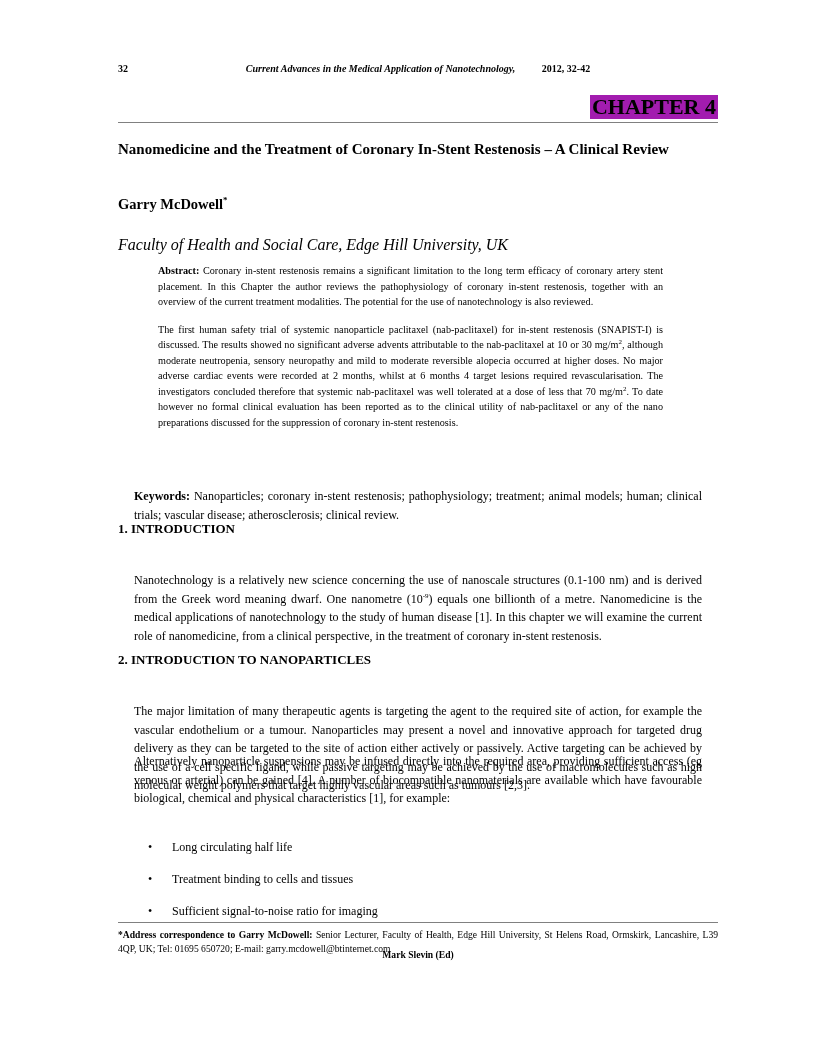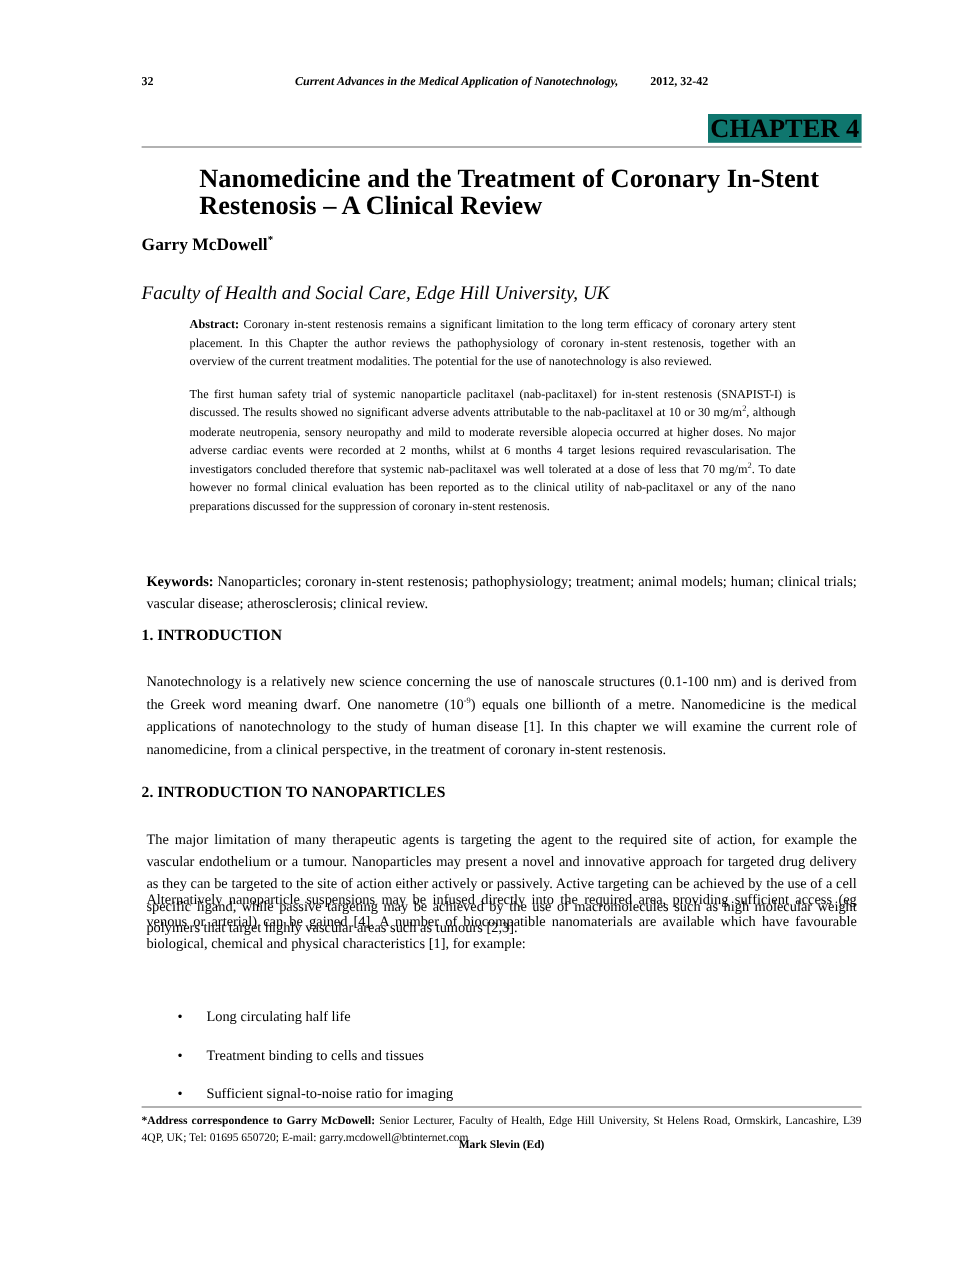--- a/index.html
+++ b/index.html
@@ -3,30 +3,30 @@
   <meta charset="utf-8">
   <style>
     html, body { margin: 0; padding: 0; background: #ffffff; }
     body { width: 816px; height: 1056px; position: relative; overflow: hidden;
            font-family: "Liberation Serif", "DejaVu Serif", serif; color: #000; }
     .abs { position: absolute; }
     .running-head { left: 118px; top: 63px; width: 600px; font-size: 10px; font-weight: bold; }
     .running-head .pg { position: absolute; left: 0; top: 0; }
     .running-head .jr { position: absolute; left: 0; width: 600px; text-align: center; top: 0; font-style: italic; }
     .running-head .jr span.plain { font-style: normal; margin-left: 24px; }
-    .chapter { right: 98px; top: 95px; font-size: 22px; font-weight: bold; background: #0f766e; padding: 0 2px; line-height: 24px; }
+    .chapter { right: 98px; top: 95px; font-size: 22px; font-weight: bold; background: #a21caf; padding: 0 2px; line-height: 24px; }
     .rule { left: 118px; width: 600px; height: 0; border-top: 1.5px solid #808080; }
-    .title { left: 118px; top: 138px; width: 600px; font-size: 22px; font-weight: bold; line-height: 22px; margin-left: 48px; }
+    .title { left: 118px; top: 138px; width: 600px; font-size: 15px; font-weight: bold; line-height: 22px; }
     .author { left: 118px; top: 196px; font-size: 14.5px; font-weight: bold; }
     .author sup { font-size: 9px; }
     .affil { left: 118px; top: 236px; font-size: 16px; font-style: italic; }
     .abstract { left: 158px; top: 263px; width: 505px; font-size: 10.2px; line-height: 15.5px; text-align: justify; }
     .abstract p { margin: 0 0 12px 0; }
     .body { left: 118px; width: 600px; font-size: 12px; line-height: 18.5px; text-align: justify; }
-    .body p { margin: 4px; }
+    .body p { margin: 16px; }
     .heading { left: 118px; font-size: 13px; font-weight: bold; }
     .bullets { left: 148px; font-size: 12px; }
     .bullet { display: flex; height: 32px; align-items: flex-start; }
     .bullet .dot { width: 24px; }
     .footnote { left: 118px; top: 928px; width: 600px; font-size: 9.6px; line-height: 14px; text-align: justify; }
     .publisher { left: 118px; top: 948px; width: 600px; text-align: center; font-size: 9.6px; font-weight: bold; line-height: 13.5px; }
     b.lab { font-weight: bold; }
     sup { font-size: 7px; line-height: 0; }
   </style>
 </head>

